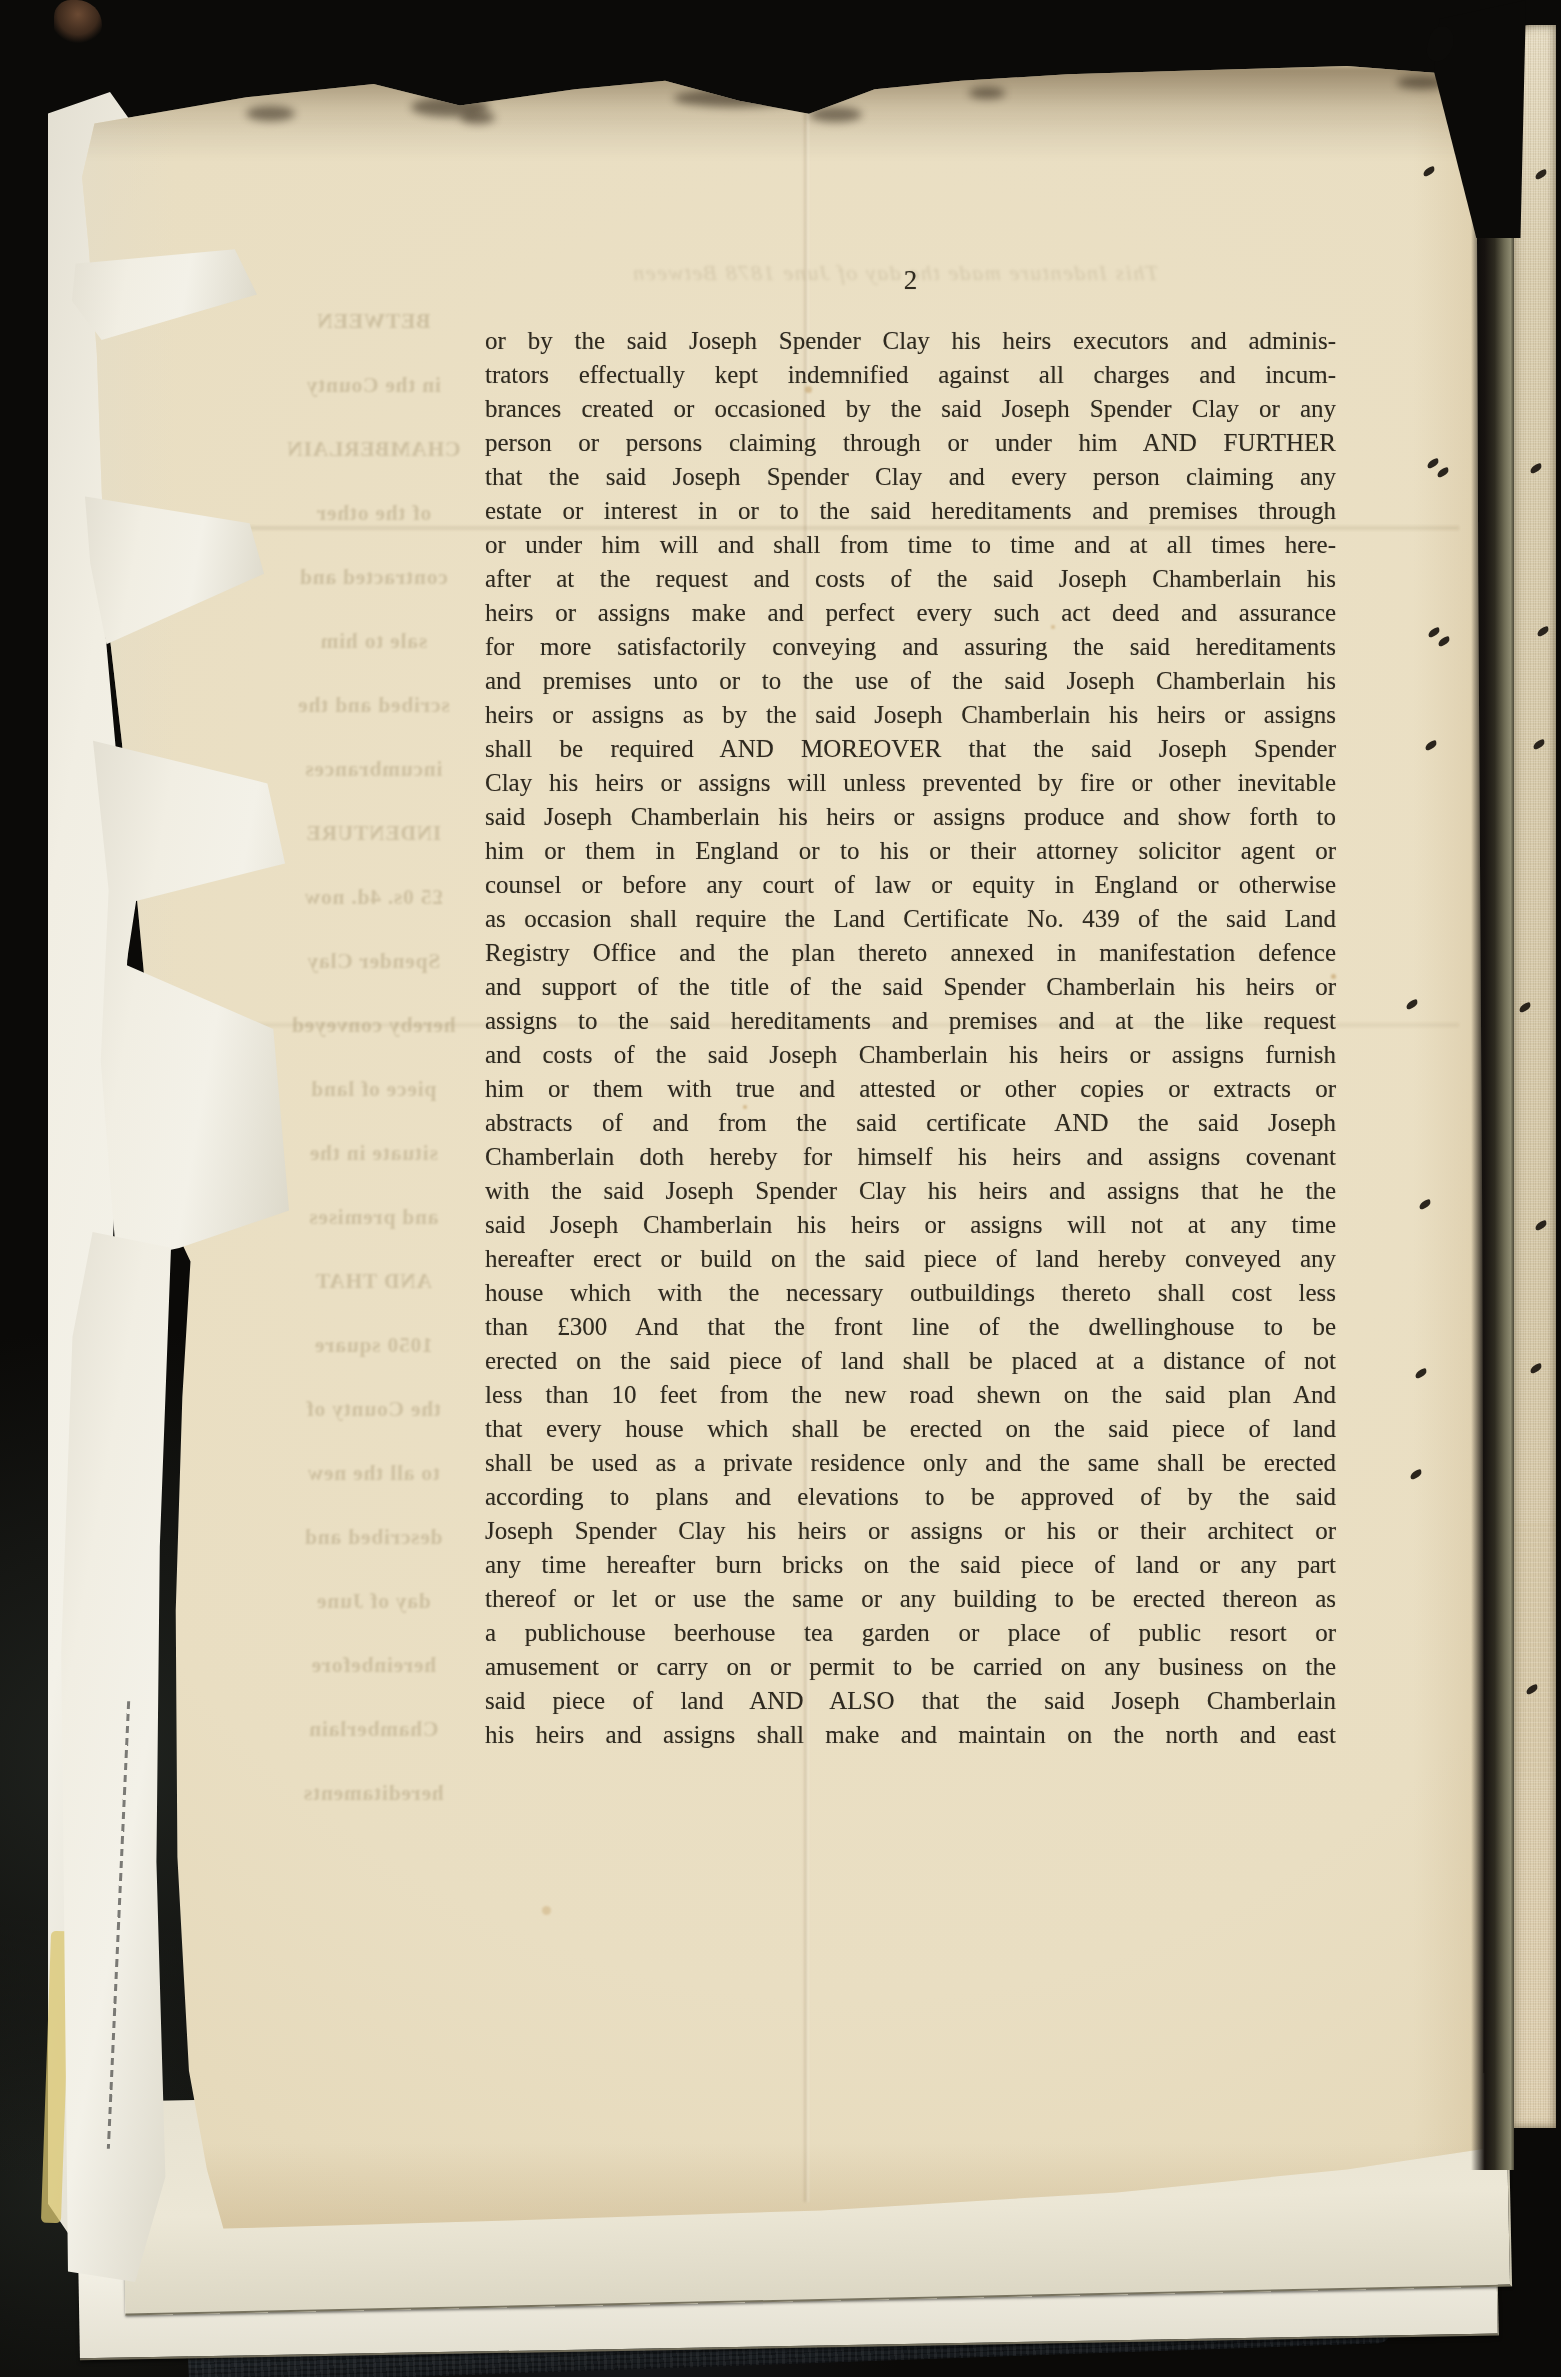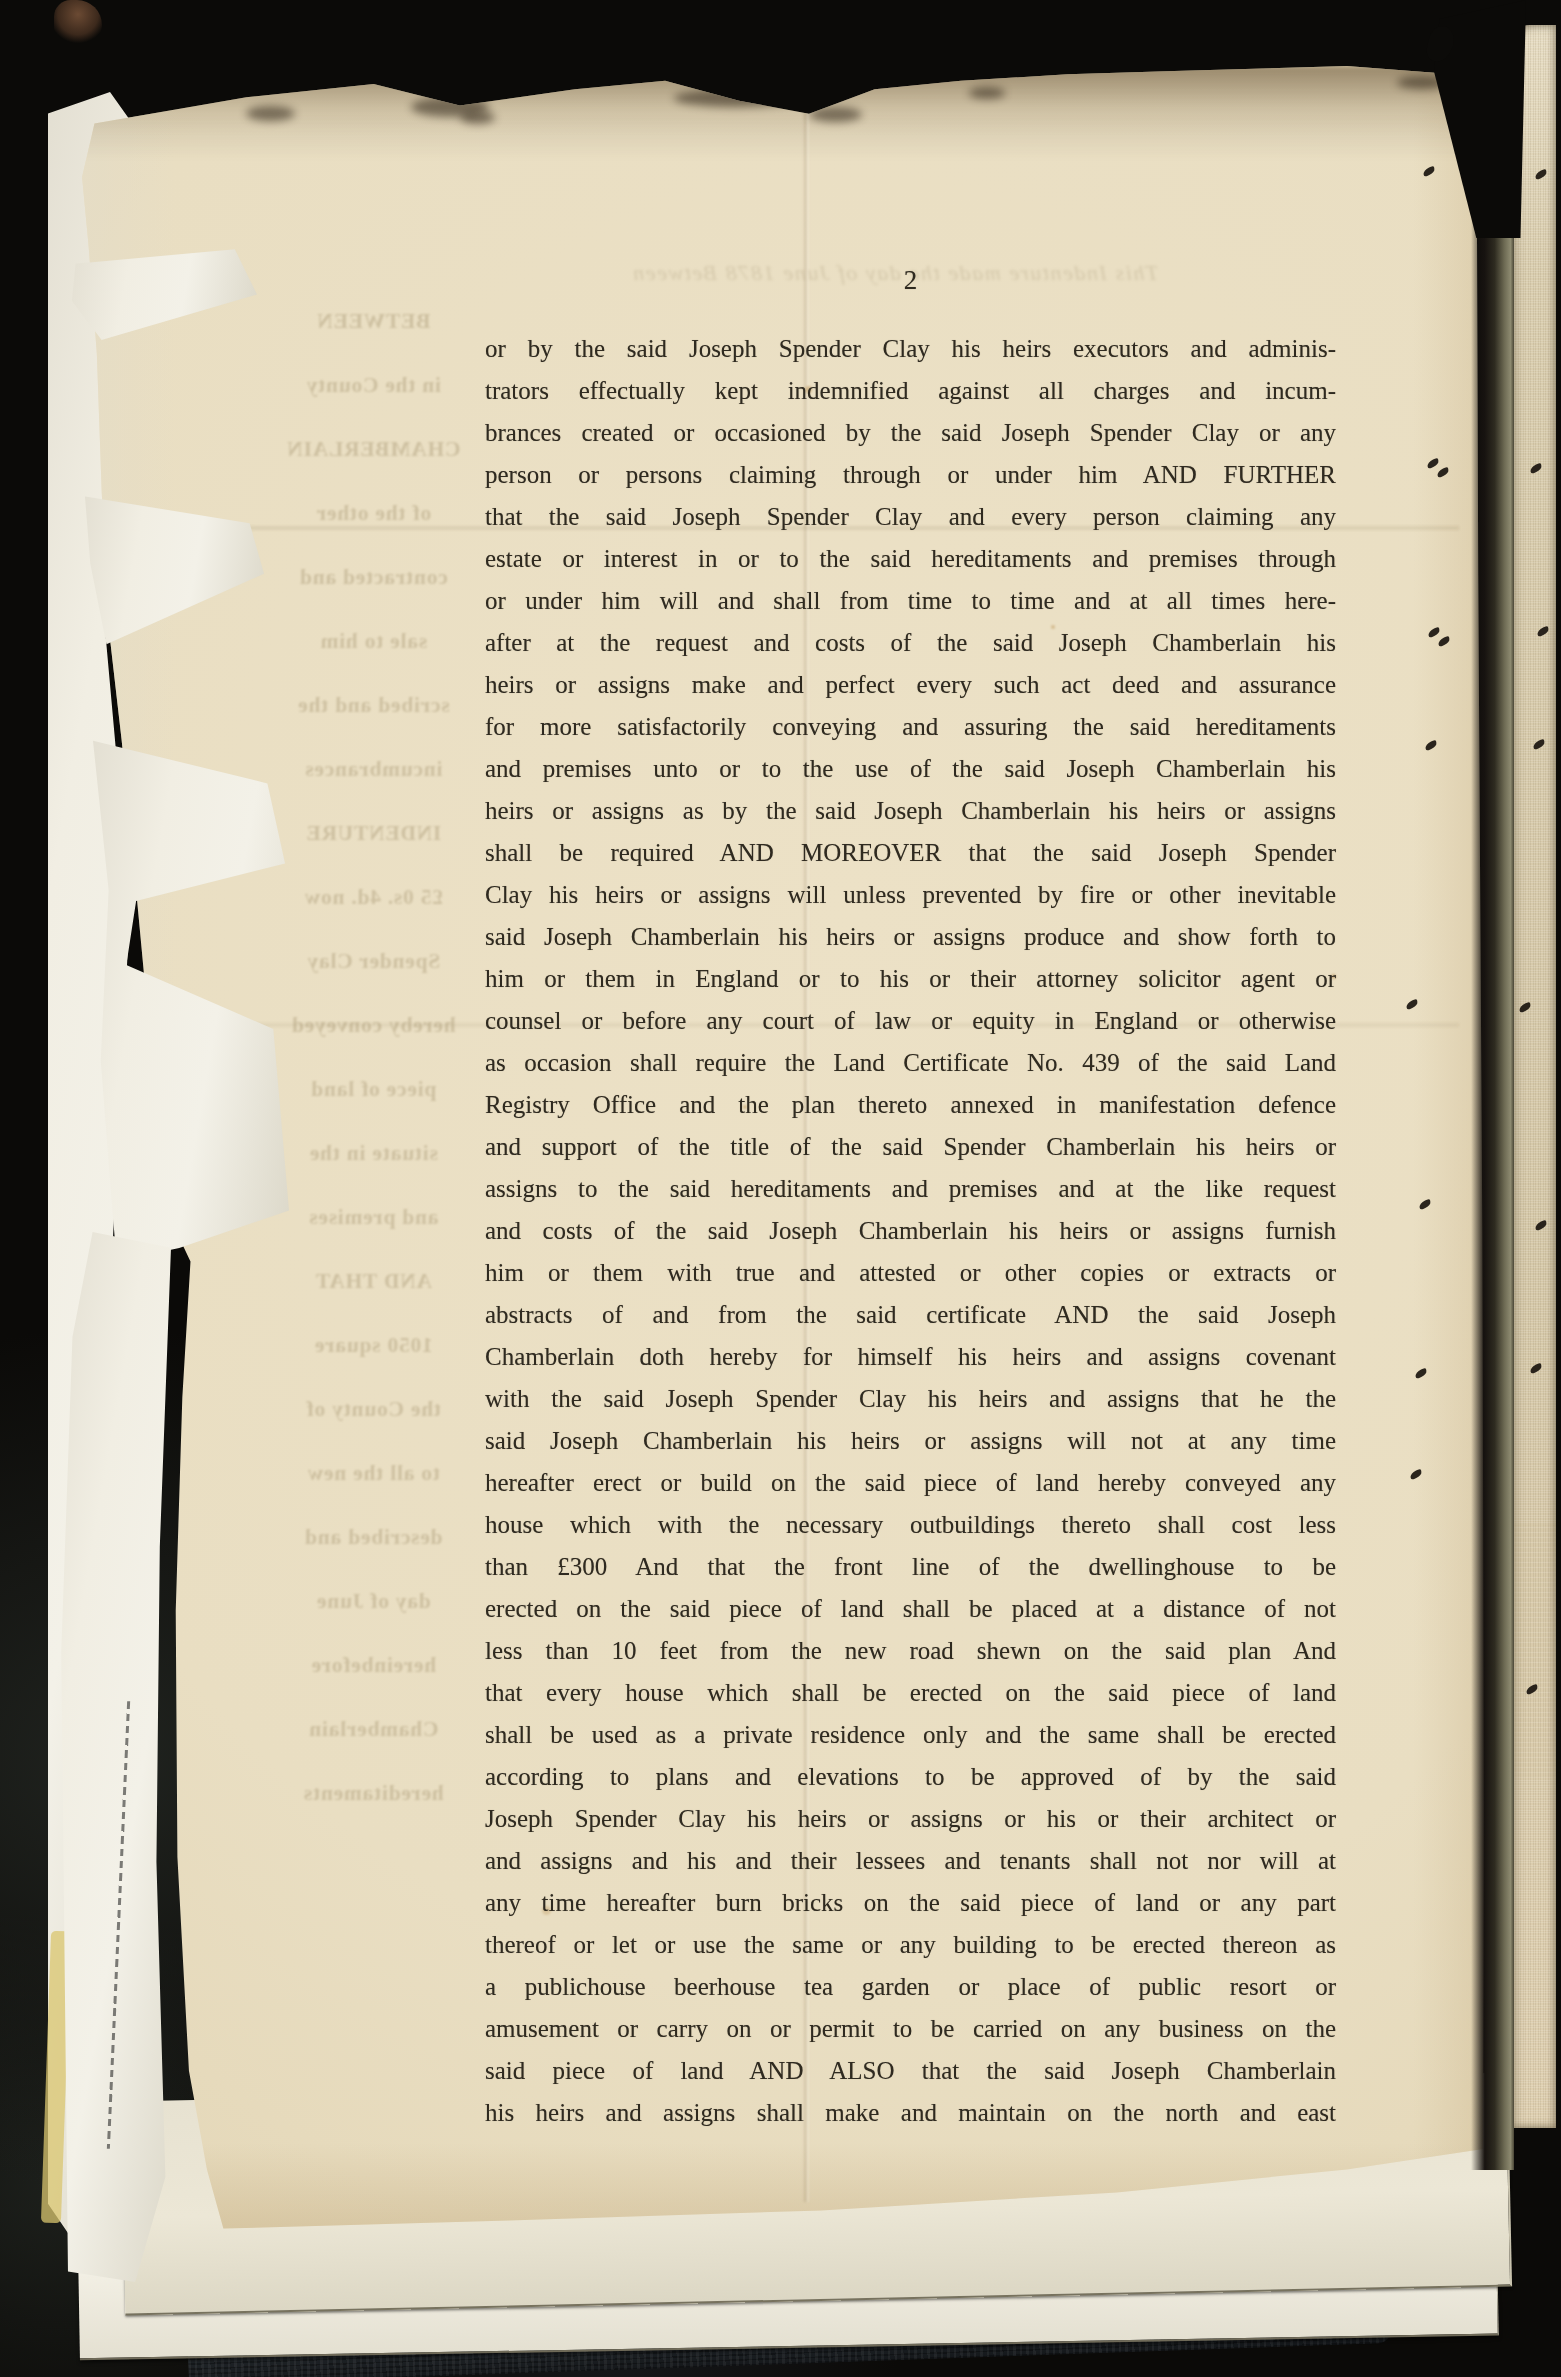--- a/index.html
+++ b/index.html
@@ -111,21 +111,21 @@
   
   .pagenum{
     left:485px;top:265px;width:851px;text-align:center;z-index:9;
     font-size:27px;color:#2f2a20;text-shadow:0 0 0.8px rgba(47,42,32,.4);
   }
   .textblock{
     left:485px;top:324px;width:851px;z-index:9;
     font-size:25px;line-height:34px;color:#2f2a20;
     text-shadow:0 0 0.8px rgba(47,42,32,.35);word-spacing:1.2px;
   }
-  .tline{text-align:justify;text-align-last:justify;white-space:normal;margin-top:8px;}
+  .tline{text-align:justify;text-align-last:justify;white-space:normal;}
   
   .bleed-col{
     left:271px;top:289px;width:205px;z-index:8;
     transform:scaleX(-1);filter:blur(0.9px);opacity:.30;
     color:#8d7a52;font-size:21.4px;font-weight:bold;
   }
   .bfrag{height:64px;display:flex;align-items:center;justify-content:center;letter-spacing:0.8px;}
   .bleed-top{
     left:509px;top:260px;width:772px;height:35px;z-index:8;
     transform:scaleX(-1);filter:blur(1.8px);opacity:.20;
@@ -263,21 +263,20 @@
     <div class="tline">said Joseph Chamberlain his heirs or assigns will not at any time</div>
     <div class="tline">hereafter erect or build on the said piece of land hereby conveyed any</div>
     <div class="tline">house which with the necessary outbuildings thereto shall cost less</div>
     <div class="tline">than £300  And that the front line of the dwellinghouse to be</div>
     <div class="tline">erected on the said piece of land shall be placed at a distance of not</div>
     <div class="tline">less than 10 feet from the new road shewn on the said plan  And</div>
     <div class="tline">that every house which shall be erected on the said piece of land</div>
     <div class="tline">shall be used as a private residence only and the same shall be erected</div>
     <div class="tline">according to plans and elevations to be approved of by the said</div>
     <div class="tline">Joseph Spender Clay his heirs or assigns or his or their architect or</div>
-    <div class="tline">and assigns and his and their lessees and tenants shall not nor will at</div>
     <div class="tline">any time hereafter burn bricks on the said piece of land or any part</div>
     <div class="tline">thereof or let or use the same or any building to be erected thereon as</div>
     <div class="tline">a publichouse beerhouse tea garden or place of public resort or</div>
     <div class="tline">amusement or carry on or permit to be carried on any business on the</div>
     <div class="tline">said piece of land  AND ALSO that the said Joseph Chamberlain</div>
     <div class="tline">his heirs and assigns shall make and maintain on the north and east</div>
   </div>
 
 <div class="abs gutter"></div>
 <div class="abs gutter-v"></div>

